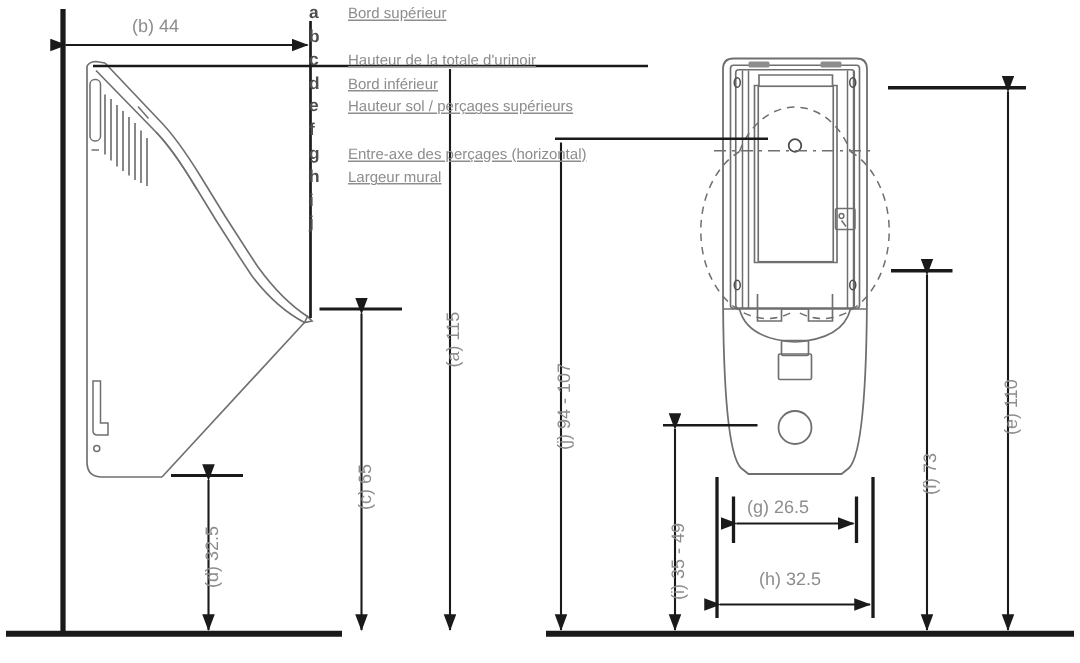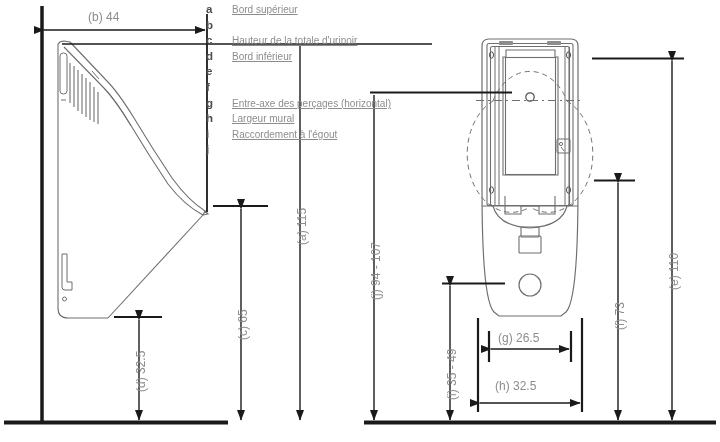--- a/index.html
+++ b/index.html
@@ -207,35 +207,35 @@
     <div class="legend-row">
       <span class="legend-key">c</span>
       <span class="legend-txt">Hauteur de la totale d'urinoir</span>
     </div>
     <div class="legend-row">
       <span class="legend-key">d</span>
       <span class="legend-txt">Bord inférieur</span>
     </div>
     <div class="legend-row">
       <span class="legend-key">e</span>
+      <span class="legend-txt">Hauteur sol / perçages supérieurs</span>
     </div>
     <div class="legend-row">
       <span class="legend-key">f</span>
     </div>
     <div class="legend-row">
       <span class="legend-key">g</span>
       <span class="legend-txt">Entre-axe des perçages (horizontal)</span>
     </div>
     <div class="legend-row">
       <span class="legend-key">h</span>
       <span class="legend-txt">Largeur mural</span>
     </div>
     <div class="legend-row">
       <span class="legend-key">i</span>
-      <span class="legend-txt">Raccordement à l'égout</span>
     </div>
     <div class="legend-row">
       <span class="legend-key">j</span>
     </div>
   </div>
 
   <div class="dim" style="left:88px;top:10px;">(b) 44</div>
 
   <div class="dim vdim" style="left:295px;top:245px;">(a) 115</div>
 
@@ -246,15 +246,15 @@
   <div class="dim vdim" style="left:369px;top:300px;">(j) 94 - 107</div>
 
   <div class="dim vdim" style="left:445px;top:400px;">(i) 35 - 49</div>
 
   <div class="dim vdim" style="left:613px;top:330px;">(f) 73</div>
 
   <div class="dim vdim" style="left:667px;top:290px;">(e) 110</div>
 
   <div class="dim" style="left:498px;top:331px;text-align:right;">(g) 26.5</div>
 
-  <div class="dim" style="left:495px;top:379px;text-align:center;">(h) 32.5</div>
+  <div class="dim" style="left:506px;top:379px;text-align:center;">(h) 32.5</div>
 
 </div>
 
 </body></html>

